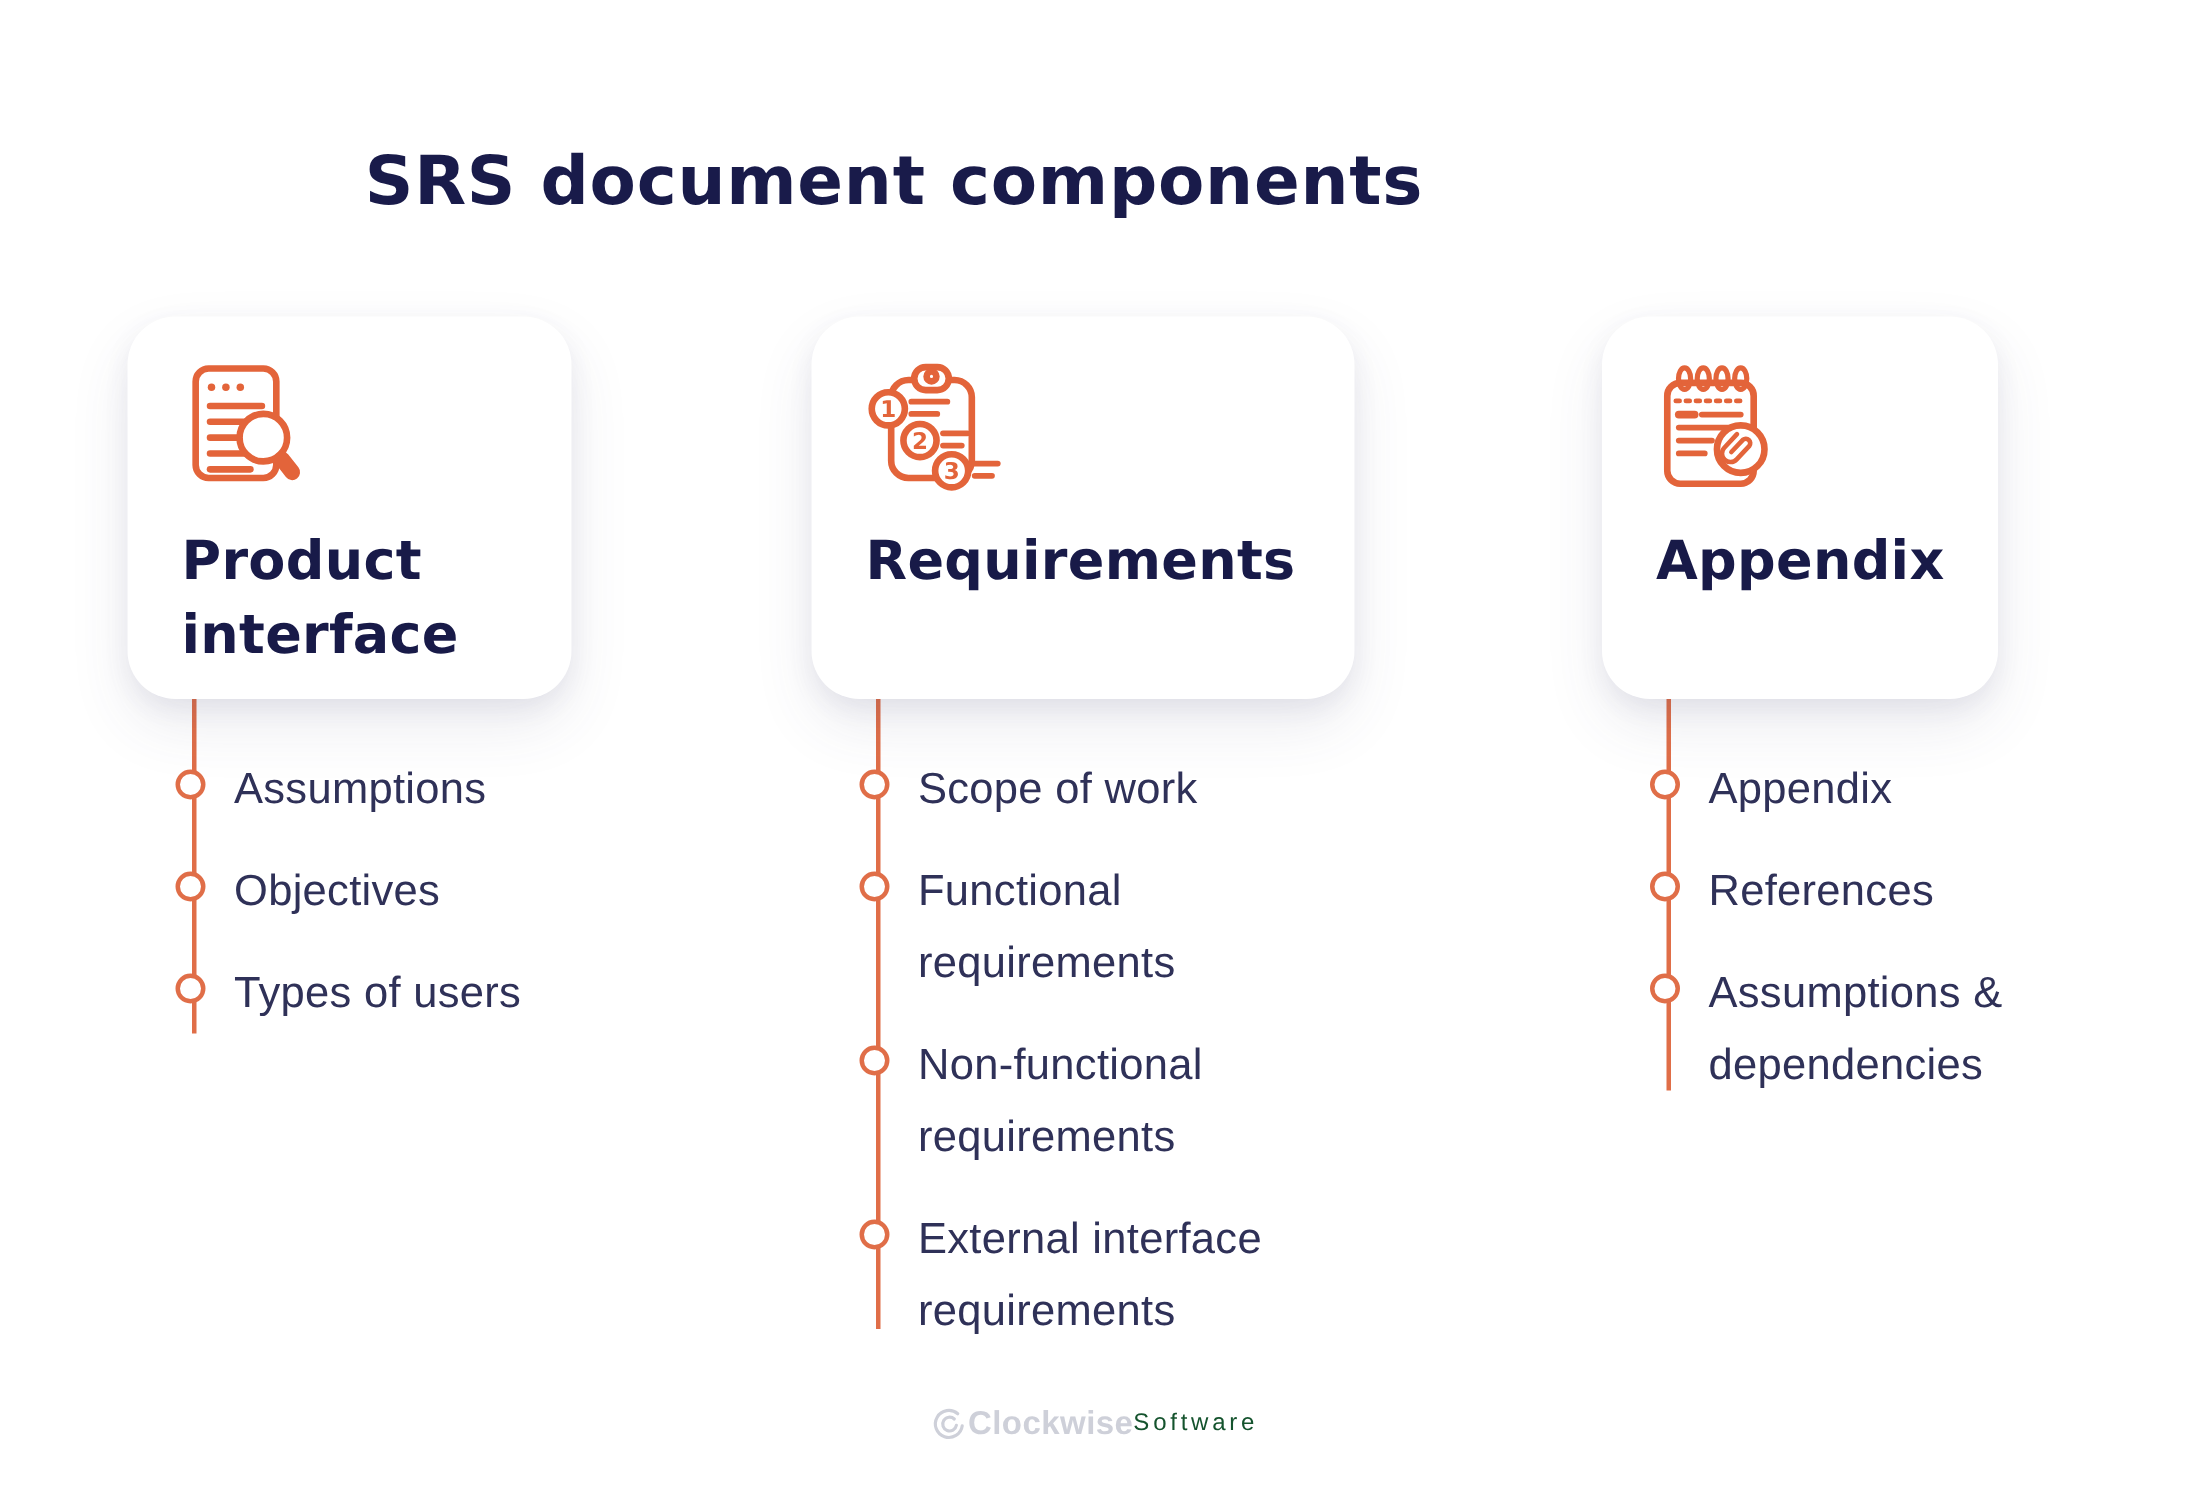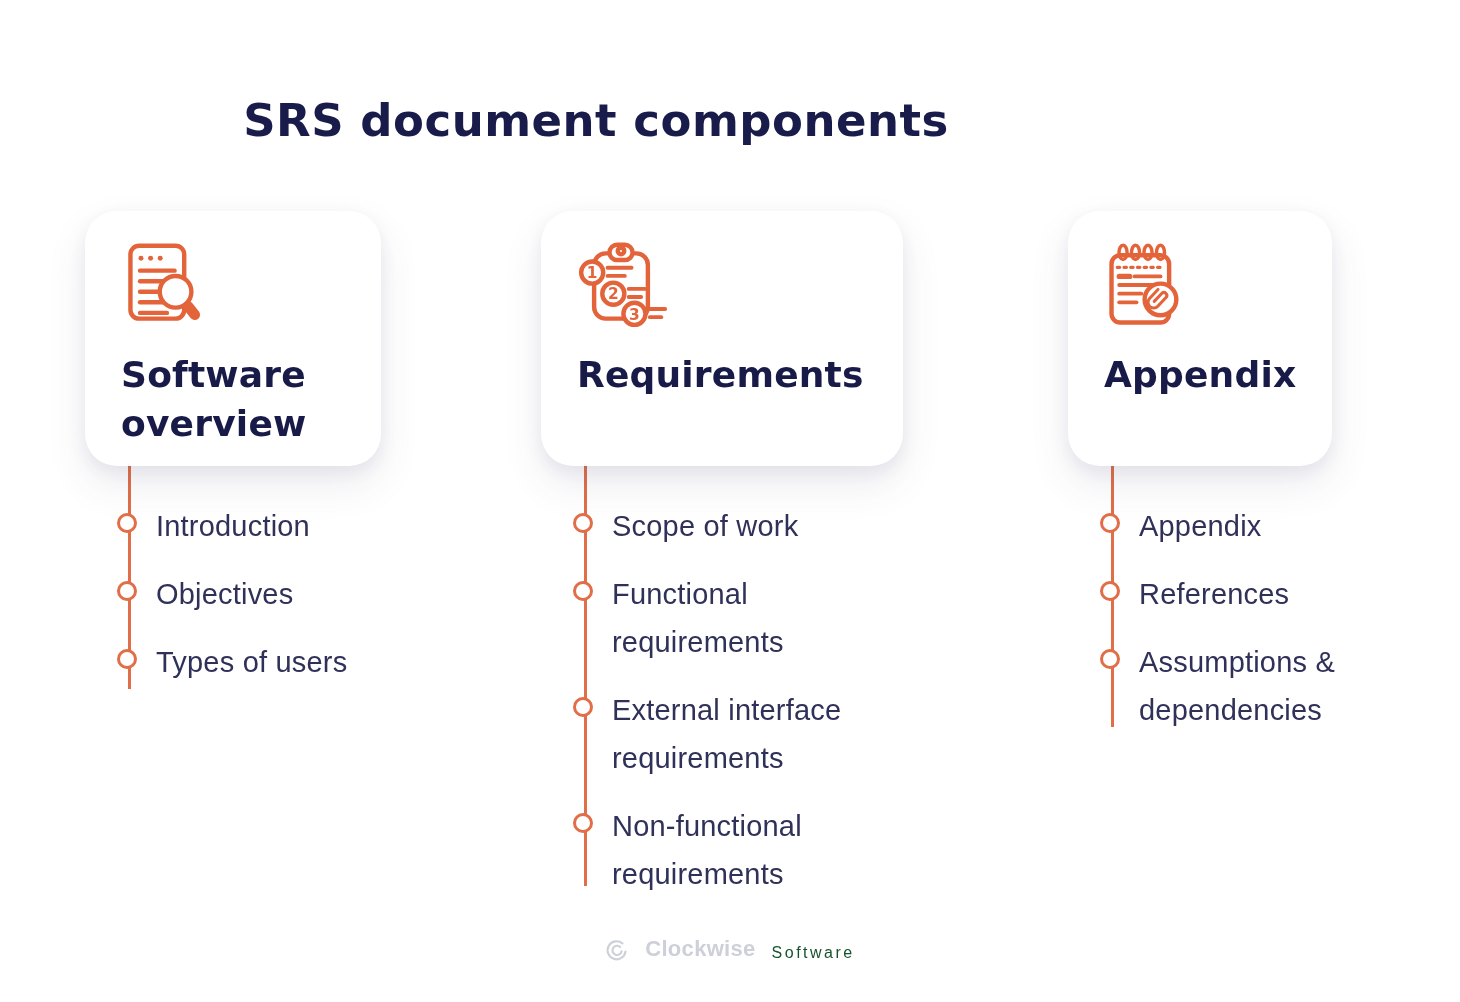--- a/index.html
+++ b/index.html
@@ -91,23 +91,23 @@
     letter-spacing:0.2px;
   }
   .col-1 .item-label { max-width:250px; }
   .col-2 .item-label { max-width:270px; }
   .col-3 .item-label { max-width:270px; }
 
   .footer {
     position:absolute;
     top:936px; left:0; width:1460px;
     display:flex;
-    align-items:flex-end;
+    align-items:center;
     justify-content:center;
-    gap:16px;
+    gap:0;
   }
   .brand-bold {
     font-weight:700;
     font-size:22px;
     color:#ced0d9;
     letter-spacing:0.3px;
   }
   .brand-light {
     font-weight:400;
     font-size:16px;
@@ -128,28 +128,28 @@
       <circle cx="35" cy="21" r="2.6" fill="#e3643a" stroke="none"></circle>
       <circle cx="45" cy="21" r="2.6" fill="#e3643a" stroke="none"></circle>
       <line x1="24" y1="34" x2="60" y2="34"></line>
       <line x1="24" y1="45" x2="60" y2="45"></line>
       <line x1="24" y1="56" x2="60" y2="56"></line>
       <line x1="24" y1="67" x2="60" y2="67"></line>
       <line x1="24" y1="78" x2="52" y2="78"></line>
       <circle cx="61" cy="56" r="16.5" fill="#ffffff"></circle>
       <line x1="74" y1="71" x2="81" y2="80" stroke-width="11"></line>
     </svg>
-    <div class="card-title">Software overview</div>
+    <div class="card-title">Product interface</div>
   </div>
   <div class="timeline"></div>
   <ul class="item-list">
 
       <li class="item">
         <span class="bullet"></span>
-        <span class="item-label">Introduction</span>
+        <span class="item-label">Assumptions</span>
       </li>
 
       <li class="item">
         <span class="bullet"></span>
         <span class="item-label">Objectives</span>
       </li>
 
       <li class="item">
         <span class="bullet"></span>
         <span class="item-label">Types of users</span>
@@ -186,26 +186,26 @@
         <span class="item-label">Scope of work</span>
       </li>
 
       <li class="item">
         <span class="bullet"></span>
         <span class="item-label">Functional requirements</span>
       </li>
 
       <li class="item">
         <span class="bullet"></span>
+        <span class="item-label">Non-functional requirements</span>
+      </li>
+
+      <li class="item">
+        <span class="bullet"></span>
         <span class="item-label">External interface requirements</span>
-      </li>
-
-      <li class="item">
-        <span class="bullet"></span>
-        <span class="item-label">Non-functional requirements</span>
       </li>
     </ul>
 </div>
 
 <div class="column col-3">
   <div class="card c3">
     <svg class="card-icon" viewBox="0 0 100 100" fill="none" stroke="#e3643a" stroke-width="4.6" stroke-linecap="round" stroke-linejoin="round">
       <rect x="12" y="18" width="60" height="70" rx="9"></rect>
       <ellipse cx="24" cy="15" rx="4.2" ry="7.5" stroke-width="3.6"></ellipse>
       <ellipse cx="37" cy="15" rx="4.2" ry="7.5" stroke-width="3.6"></ellipse>

